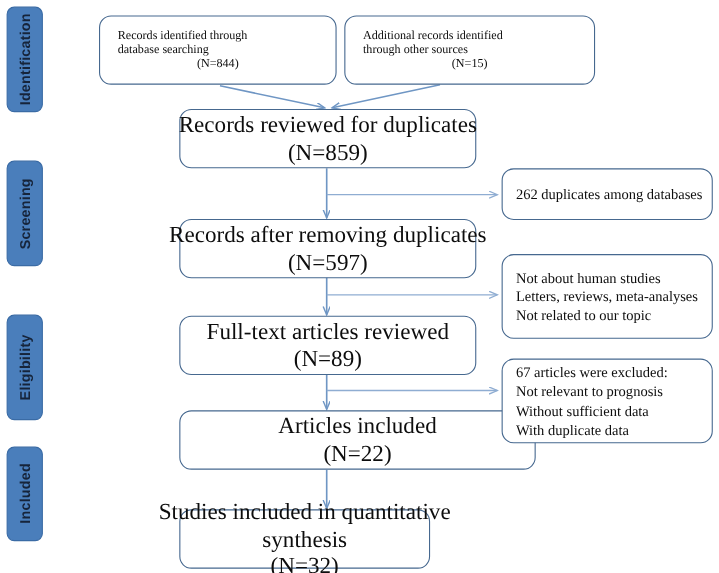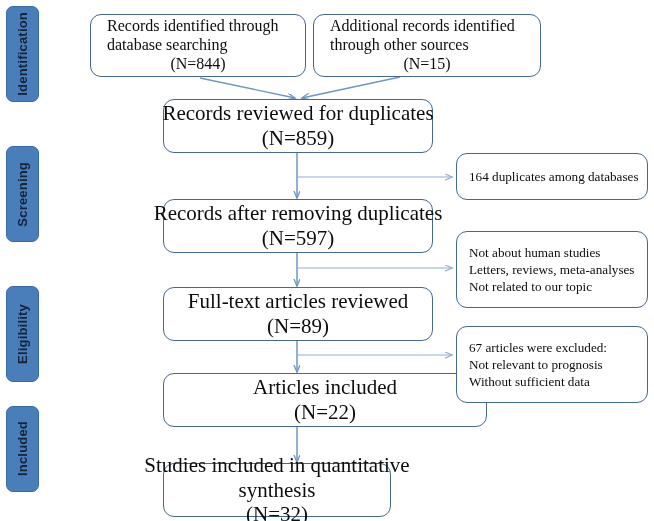--- a/index.html
+++ b/index.html
@@ -73,21 +73,21 @@
     width: 100%;
     padding-left: 16px;
     box-sizing: border-box;
   }
   .flow-box.align-left-main .line.centered {
     text-align: center;
     padding-left: 0;
   }
 
   .box-top {
-    font-size: 16px;
+    font-size: 11px;
     font-family: Liberation Serif, serif;
   }
   .box-main {
     font-size: 21px;
   }
   .note-box {
     position: absolute;
     background: #ffffff;
     border: 1.5px solid #46688f;
     border-radius: 11px;
@@ -194,28 +194,29 @@
     <span class="line">(N=22)</span>
   </div>
 
   <div class="flow-box box-main" style="left:163px; top:463px; width:228px; height:54px;">
     <span class="line">Studies included in quantitative</span>
     <span class="line">synthesis</span>
     <span class="line">(N=32)</span>
   </div>
 
   <div class="note-box single-line" style="left:456px; top:153px; width:192px; height:47px;">
-    <span class="line">164 duplicates among databases</span>
+    <span class="line">262 duplicates among databases</span>
   </div>
 
   <div class="note-box" style="left:456px; top:231px; width:192px; height:77px;">
     <span class="line">Not about human studies</span>
     <span class="line">Letters, reviews, meta-analyses</span>
     <span class="line">Not related to our topic</span>
   </div>
 
   <div class="note-box" style="left:456px; top:326px; width:192px; height:77px;">
     <span class="line">67 articles were excluded:</span>
     <span class="line">Not relevant to prognosis</span>
     <span class="line">Without sufficient data</span>
+    <span class="line">With duplicate data</span>
   </div>
 
 </div>
 
 </body></html>

